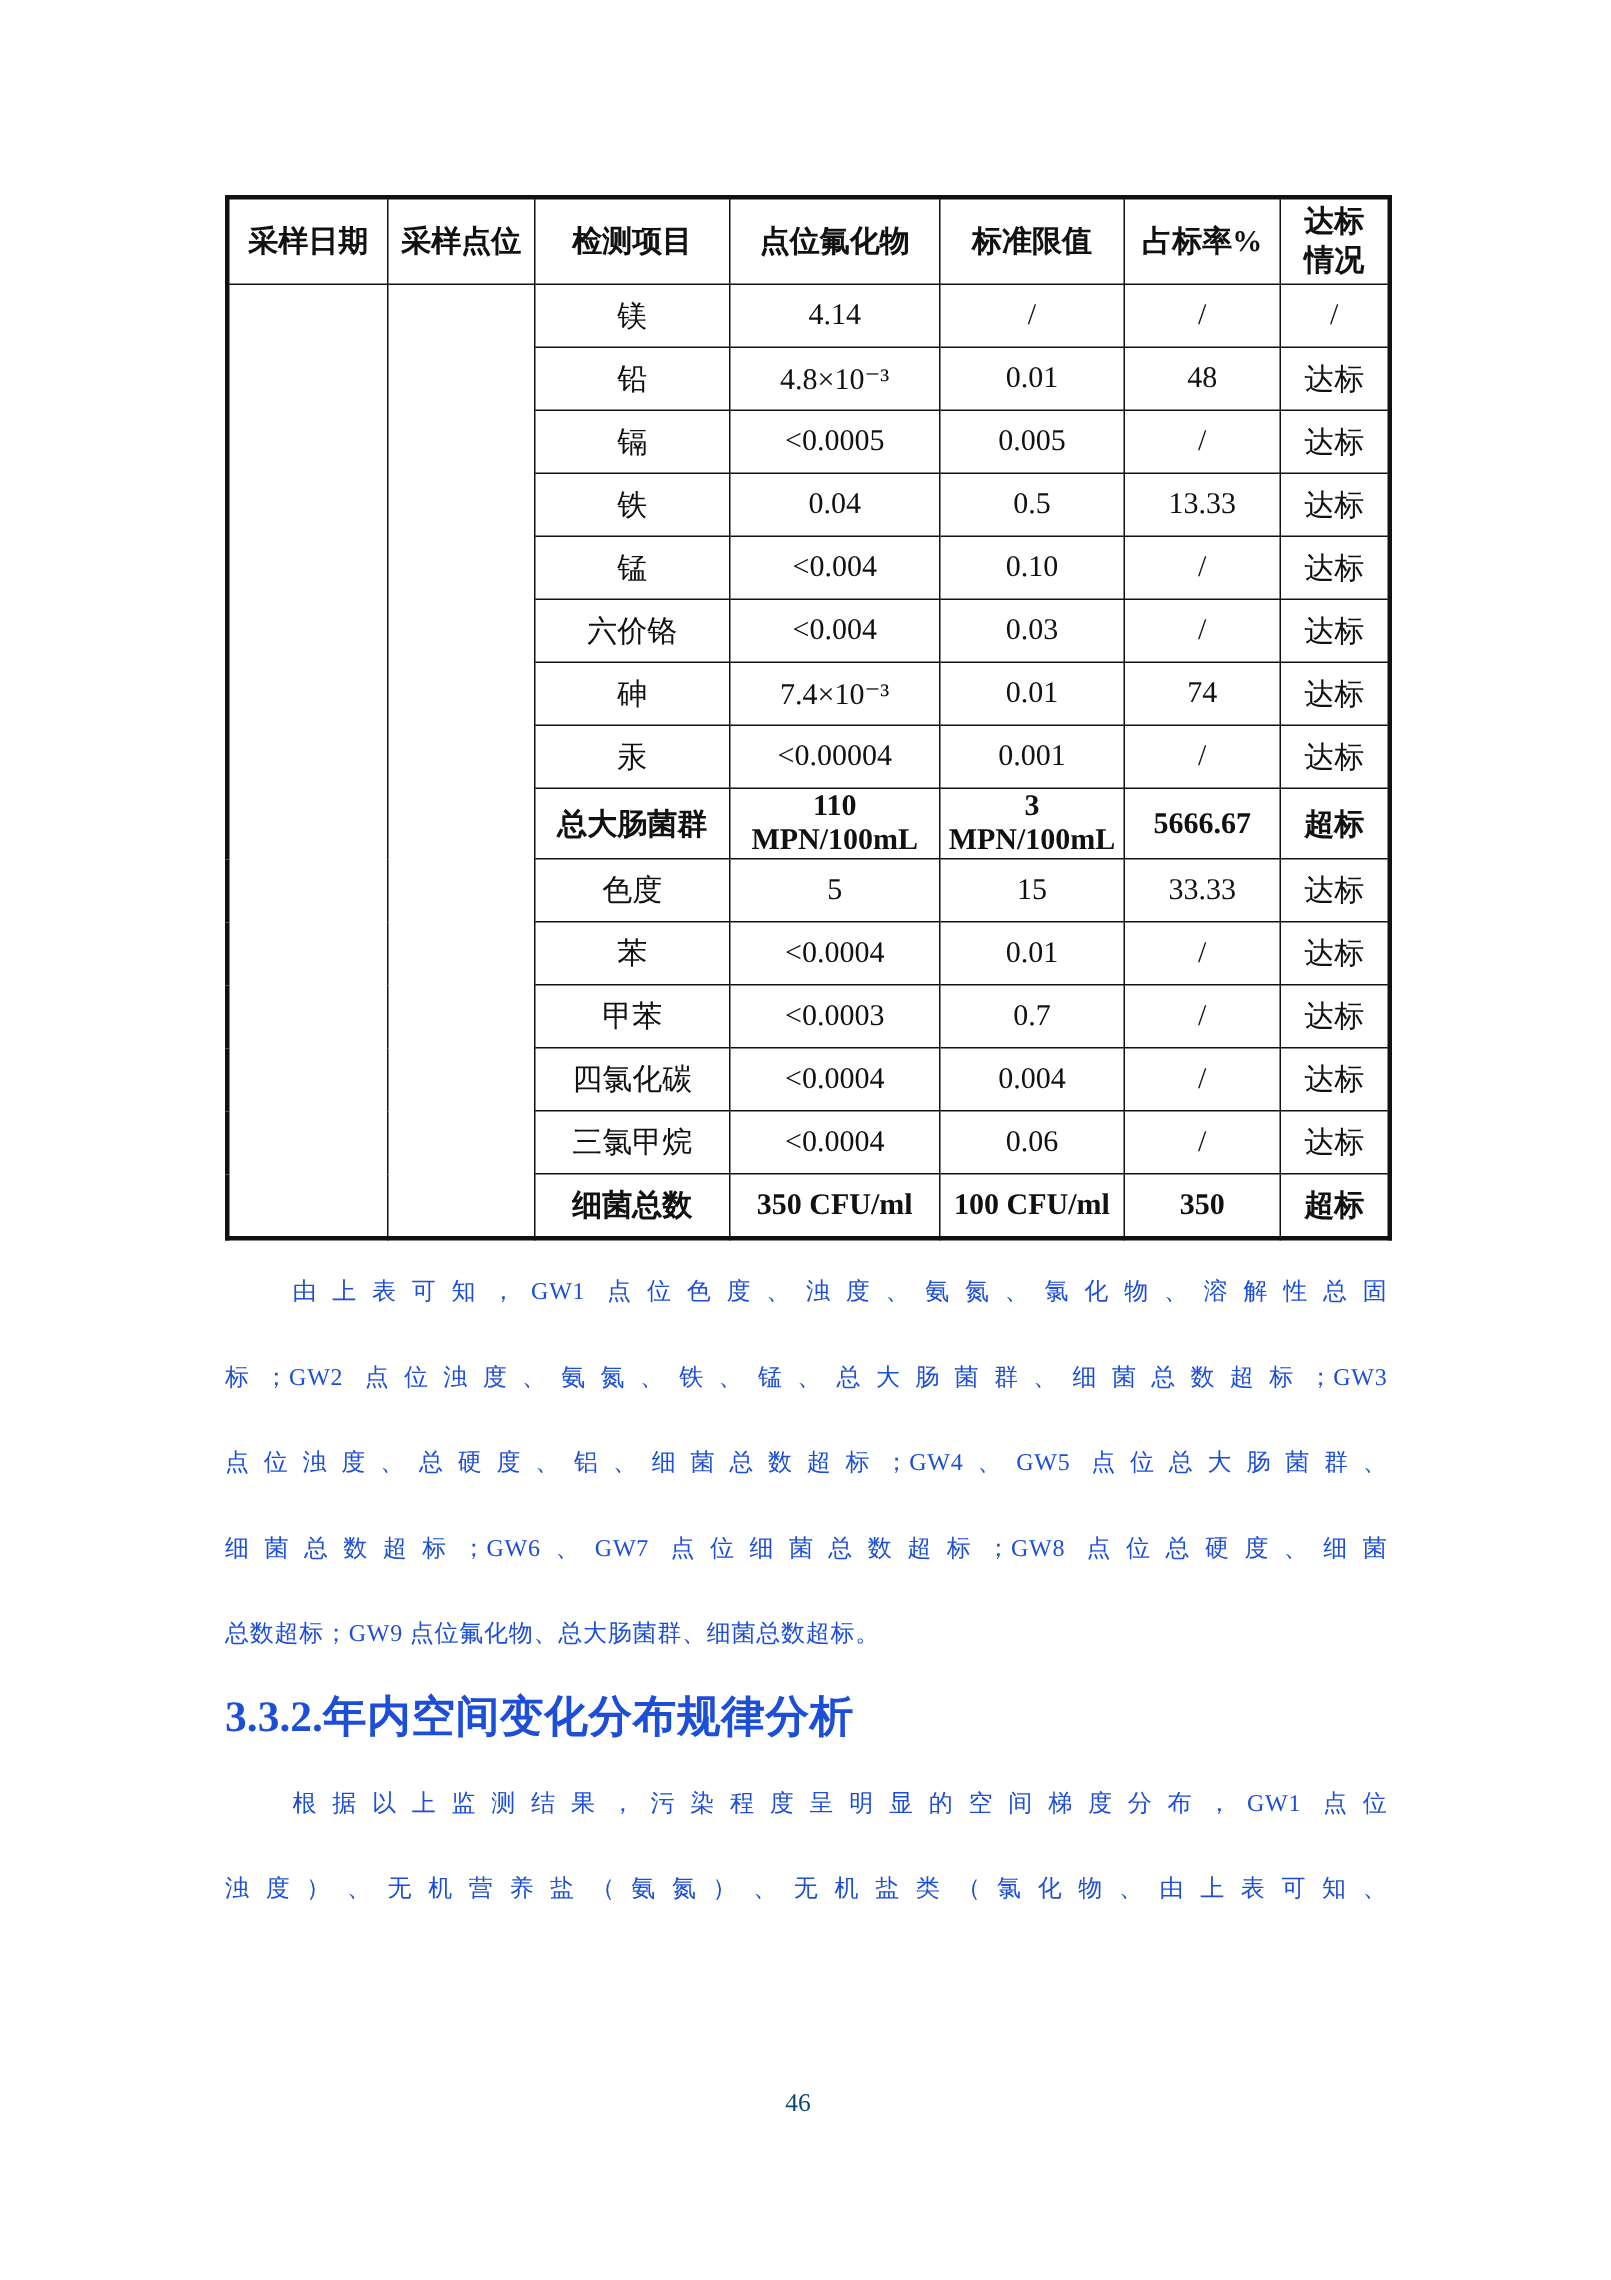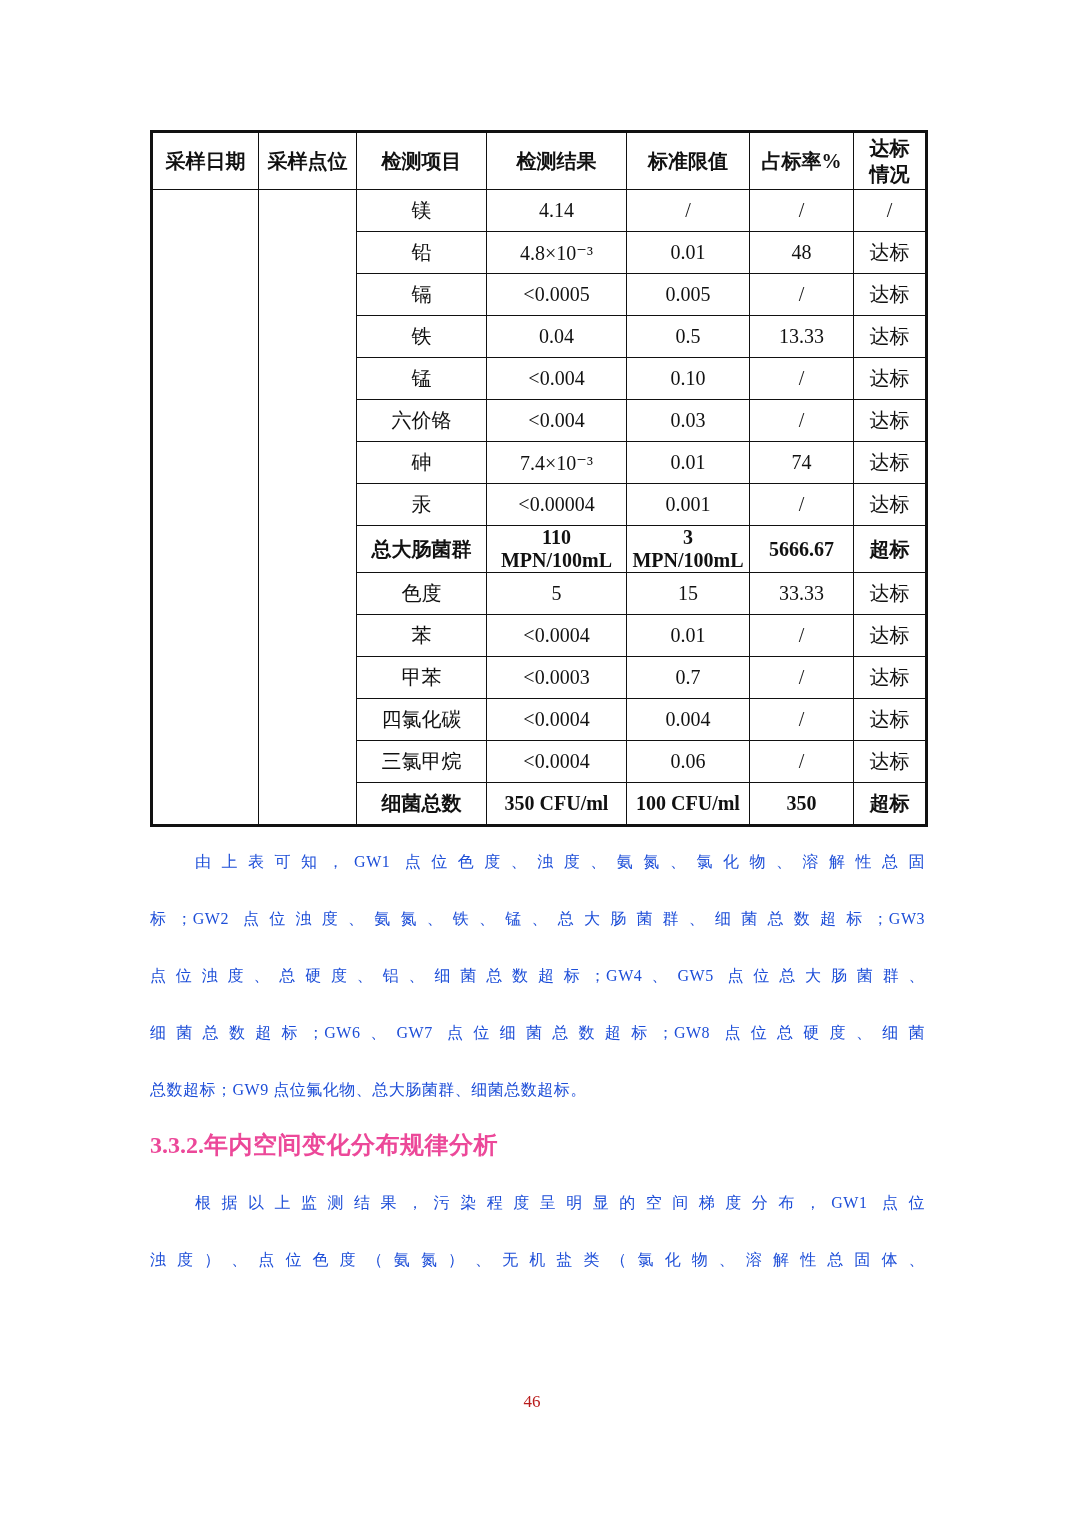--- a/index.html
+++ b/index.html
@@ -37,30 +37,30 @@
   .para-1 { margin-top:6px; }
   .para-2 { margin-top:12px; }
   .line { width:100%; }
   .just { text-align:justify; text-align-last:justify; }
   .indent { text-indent:45px; }
 
   .heading {
     margin:10px 0 0 0;
     font-family:"Liberation Sans","DejaVu Sans",sans-serif;
     font-weight:bold;
-    font-size:24px;
+    font-size:29px;
     line-height:34px;
-    color:#ec4899;
+    color:#1d4ed8;
     letter-spacing:0.5px;
   }
   .heading .hnum { font-family:"Liberation Serif","DejaVu Serif",serif; letter-spacing:0; }
 
   .page-number {
     position:absolute; left:0; right:0; top:1392px;
-    text-align:center; font-size:17px; color:#b91c1c;
+    text-align:center; font-size:17px; color:#0c4a6e;
   }
 </style>
 </head>
 <body>
 
 <div class="page">
   <div class="content">
 
     <table class="results">
       <colgroup>
@@ -70,21 +70,21 @@
         <col style="width:140px">
           <col style="width:123px">
           <col style="width:104px">
         <col style="width:73px">
       </colgroup>
       <tbody>
       <tr>
         <th>采样日期</th>
         <th>采样点位</th>
         <th>检测项目</th>
-        <th>检测结果</th>
+        <th>点位氟化物</th>
         <th>标准限值</th>
         <th>占标率%</th>
         <th class="wrap">达标
 情况</th>
       </tr>
       <tr>
         <td rowspan="15"></td>
         <td rowspan="15"></td>
         <td>镁</td>
         <td>4.14</td>
@@ -198,19 +198,19 @@
       <div class="line just">标；GW2 点位浊度、氨氮、铁、锰、总大肠菌群、细菌总数超标；GW3</div>
       <div class="line just">点位浊度、总硬度、铝、细菌总数超标；GW4、GW5 点位总大肠菌群、</div>
       <div class="line just">细菌总数超标；GW6、GW7 点位细菌总数超标；GW8 点位总硬度、细菌</div>
       <div class="line">总数超标；GW9 点位氟化物、总大肠菌群、细菌总数超标。</div>
     </div>
 
     <h2 class="heading"><span class="hnum">3.3.2.</span><span>年内空间变化分布规律分析</span></h2>
 
     <div class="para para-2">
       <div class="line indent just">根据以上监测结果，污染程度呈明显的空间梯度分布，GW1 点位</div>
-      <div class="line just">浊度）、点位色度（氨氮）、无机盐类（氯化物、溶解性总固体、</div>
+      <div class="line just">浊度）、无机营养盐（氨氮）、无机盐类（氯化物、由上表可知、</div>
     </div>
 
   </div>
 
   <div class="page-number">46</div>
 </div>
 
 </body></html>

